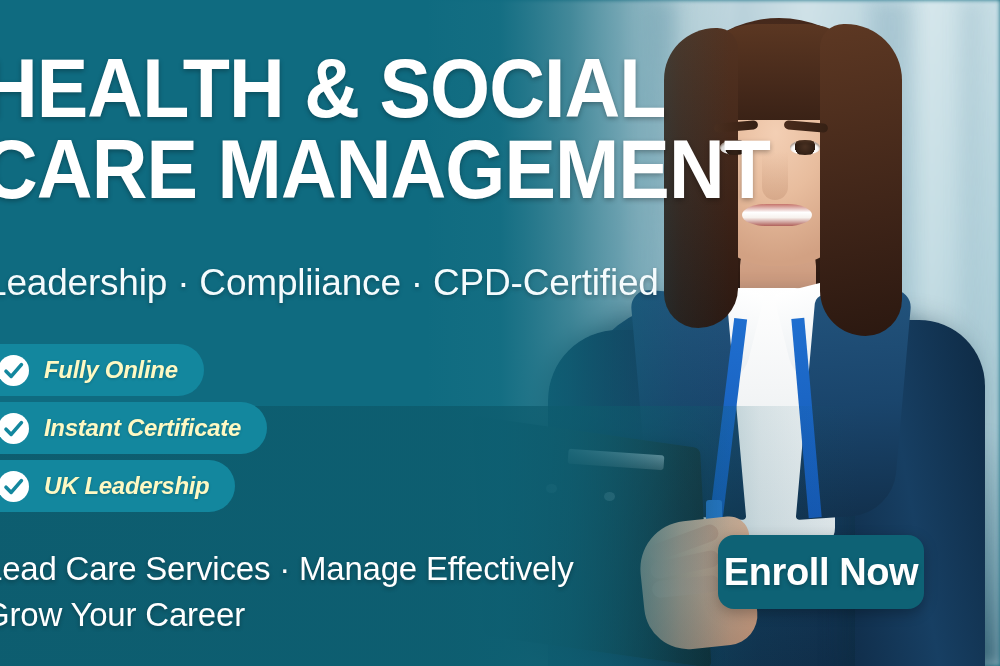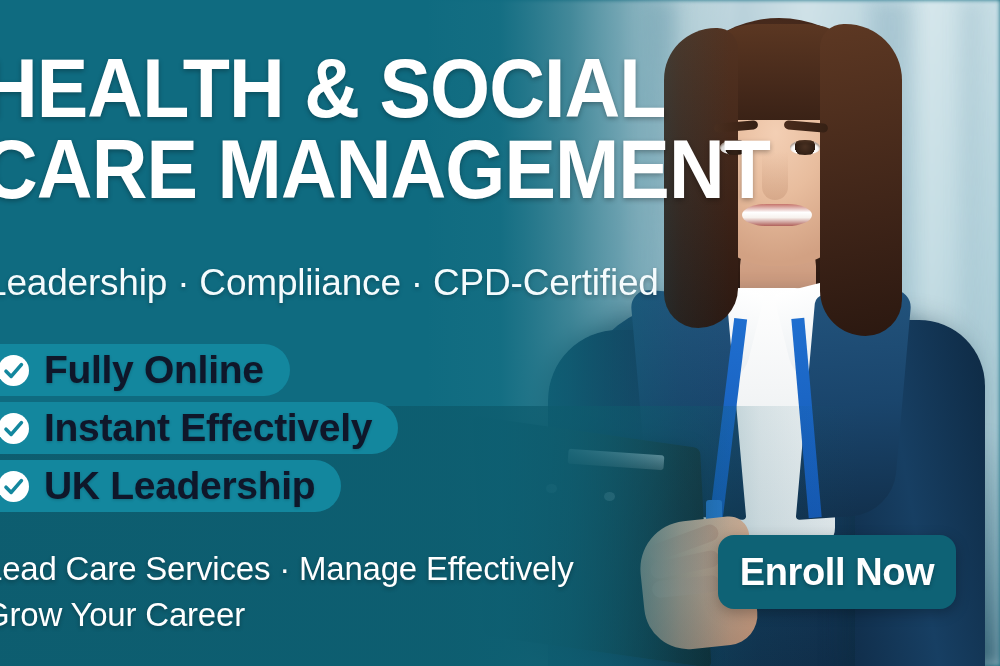--- a/index.html
+++ b/index.html
@@ -322,46 +322,47 @@
   }
   .pill .check {
     flex: none;
     width: 31px; height: 31px;
     border-radius: 50%;
     background: #ffffff;
     display: flex; align-items: center; justify-content: center;
   }
   .pill .check svg { display: block; }
   .pill .plabel {
-    color: #0f172a;
-    font-size: 39px;
+    color: #fef9c3;
+    font-size: 24px;
     font-weight: 700;
     letter-spacing: -0.3px;
     white-space: nowrap;
     text-shadow: 0 1px 3px rgba(0,0,0,0.20);
+    font-style: italic;
   }
 
   .tagline {
     position: absolute;
     left: -16px;
     top: 546px;
     color: #ffffff;
     font-size: 33px;
     font-weight: 400;
     line-height: 1.38;
     letter-spacing: -0.2px;
     white-space: nowrap;
     text-shadow: 0 2px 4px rgba(0,0,0,0.30);
   }
   .tagline span { display: block; }
 
   .cta {
     position: absolute;
     left: 718px; top: 535px;
-    width: 238px; height: 74px;
+    width: 206px; height: 74px;
     background: #0e6275;
     border-radius: 16px;
     display: flex; align-items: center; justify-content: center;
     box-shadow: 0 4px 14px rgba(0,0,0,0.28);
     cursor: pointer;
     border: none;
     padding: 0;
   }
   .cta-label {
     color: #ffffff;
@@ -443,21 +444,21 @@
         </span>
         <span class="plabel">Fully Online</span>
       </div>
 
       <div class="pill">
         <span class="check">
           <svg width="31" height="31" viewBox="0 0 31 31" aria-hidden="true">
             <path d="M8 16.2 L13.2 21.4 L23.4 9.6" fill="none" stroke="#13879e" stroke-width="3.6" stroke-linecap="round" stroke-linejoin="round"></path>
           </svg>
         </span>
-        <span class="plabel">Instant Effectively</span>
+        <span class="plabel">Instant Certificate</span>
       </div>
 
       <div class="pill">
         <span class="check">
           <svg width="31" height="31" viewBox="0 0 31 31" aria-hidden="true">
             <path d="M8 16.2 L13.2 21.4 L23.4 9.6" fill="none" stroke="#13879e" stroke-width="3.6" stroke-linecap="round" stroke-linejoin="round"></path>
           </svg>
         </span>
         <span class="plabel">UK Leadership</span>
       </div>

